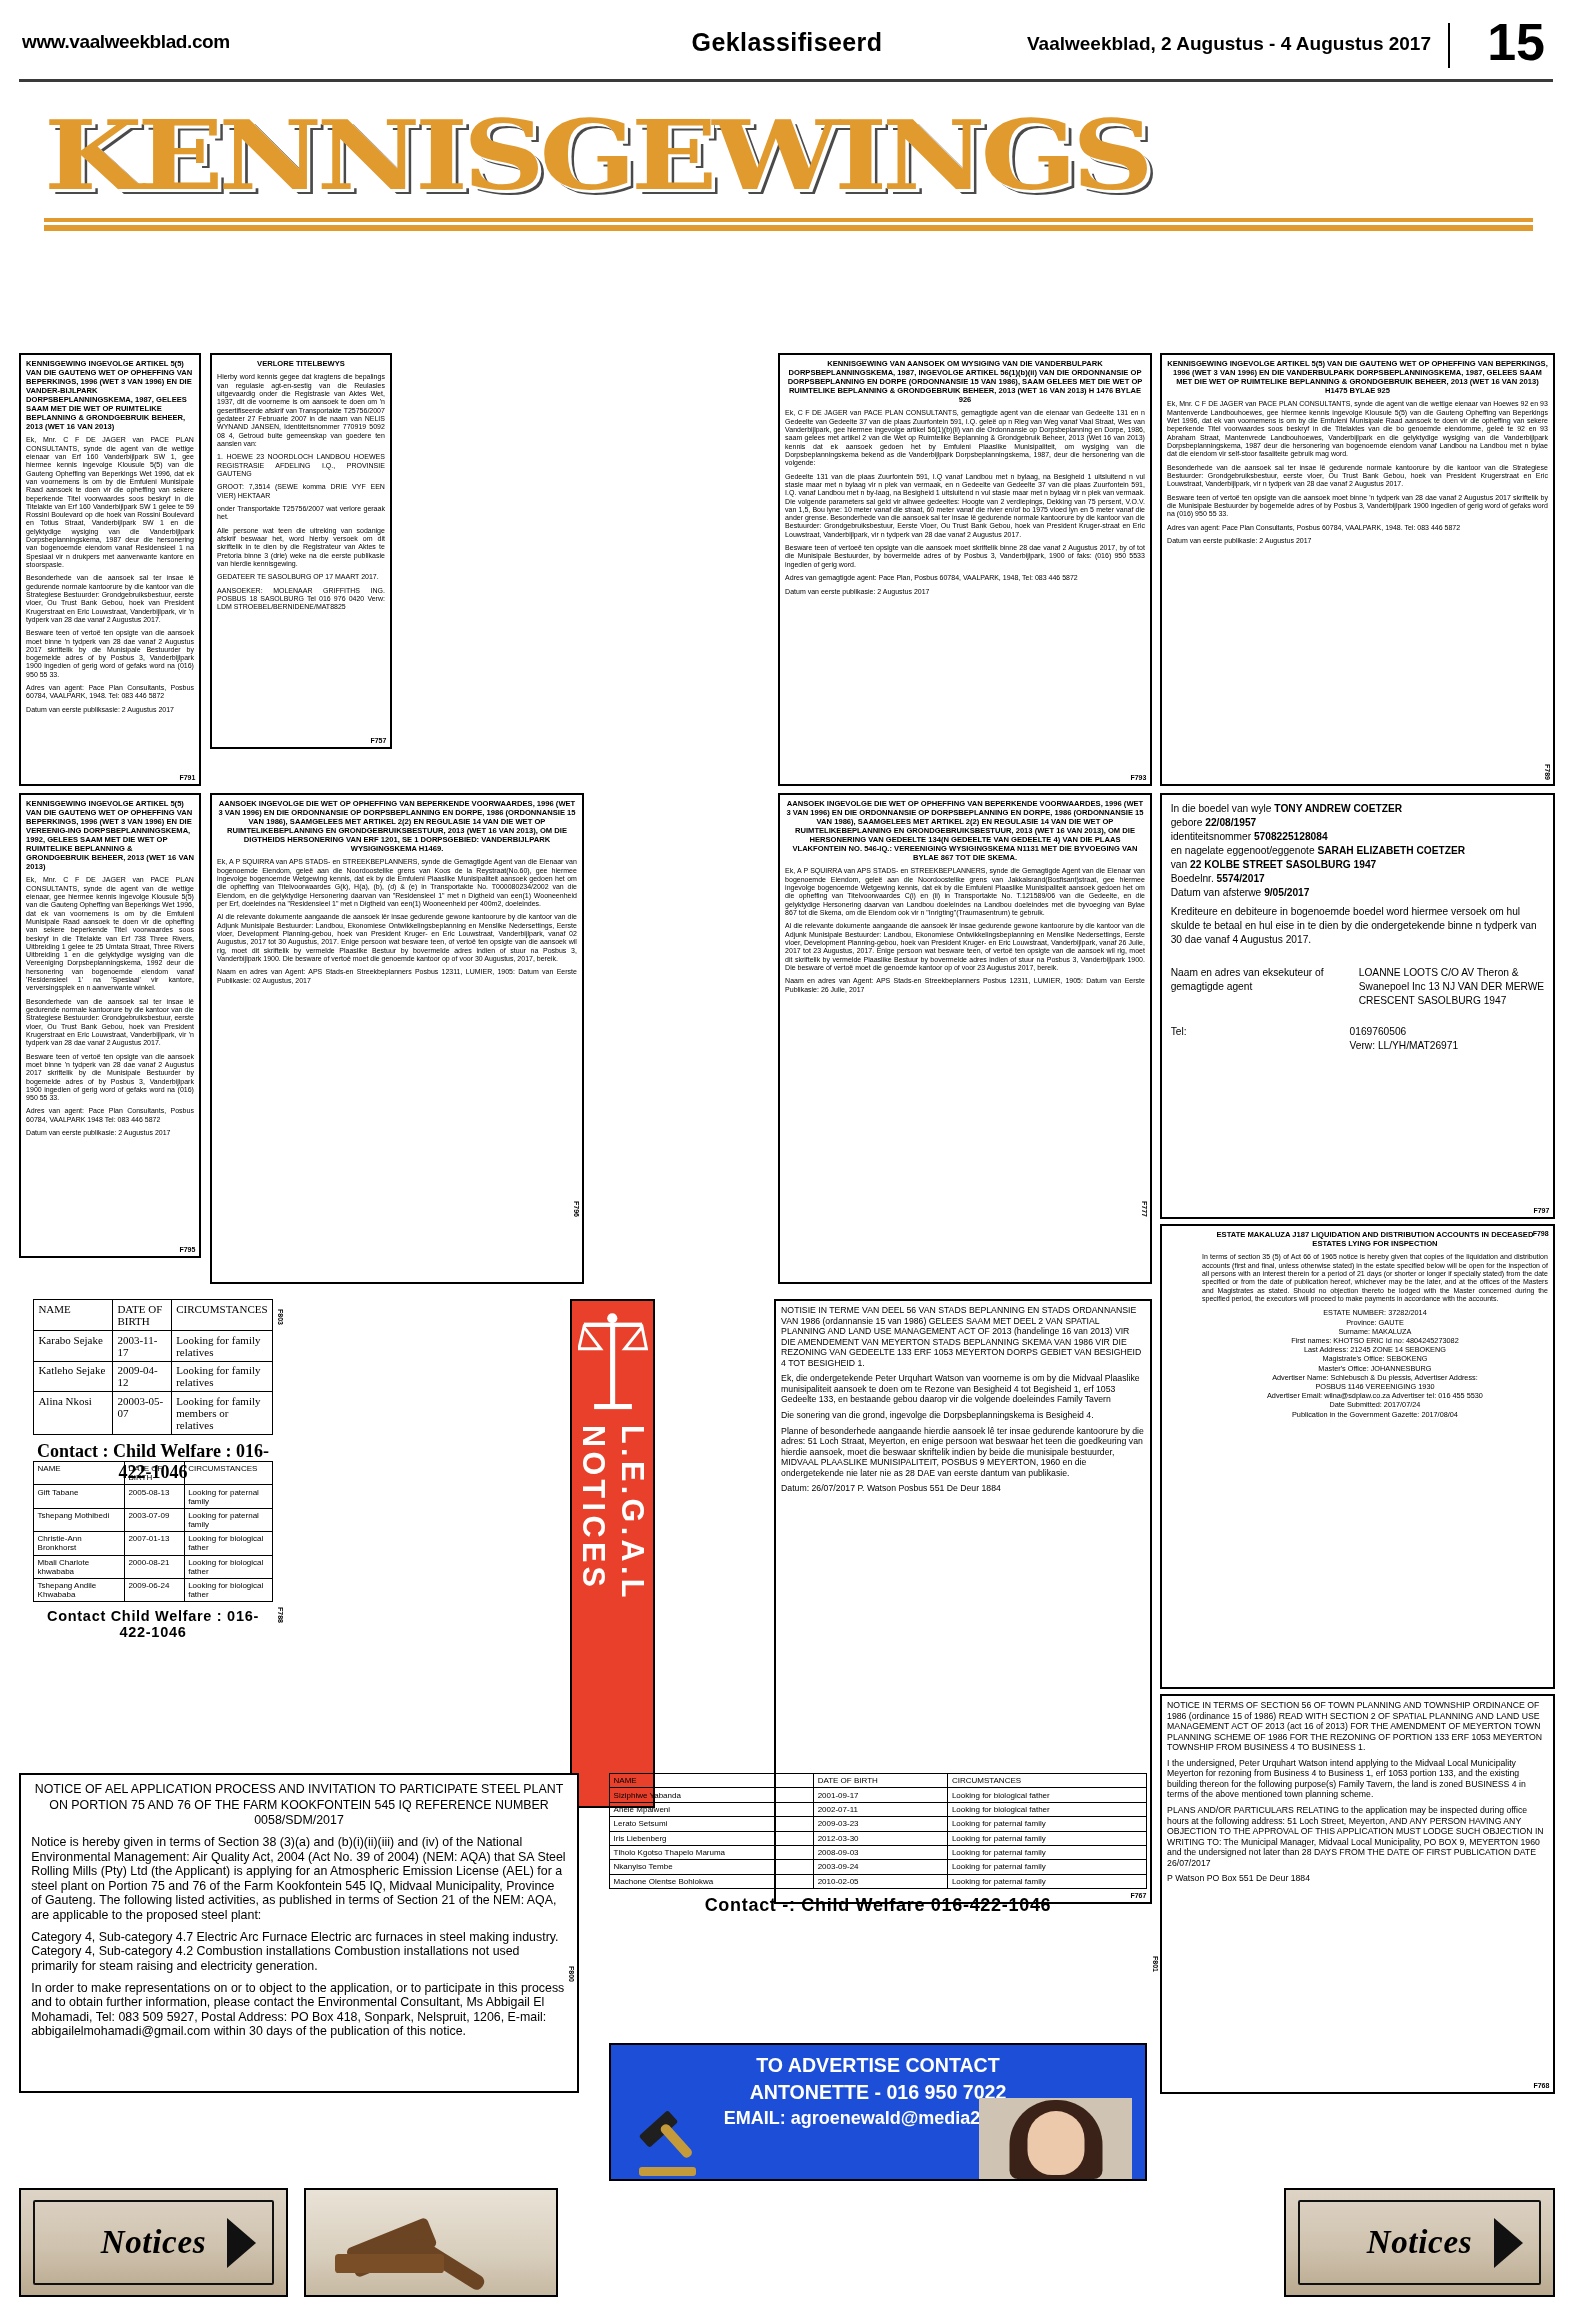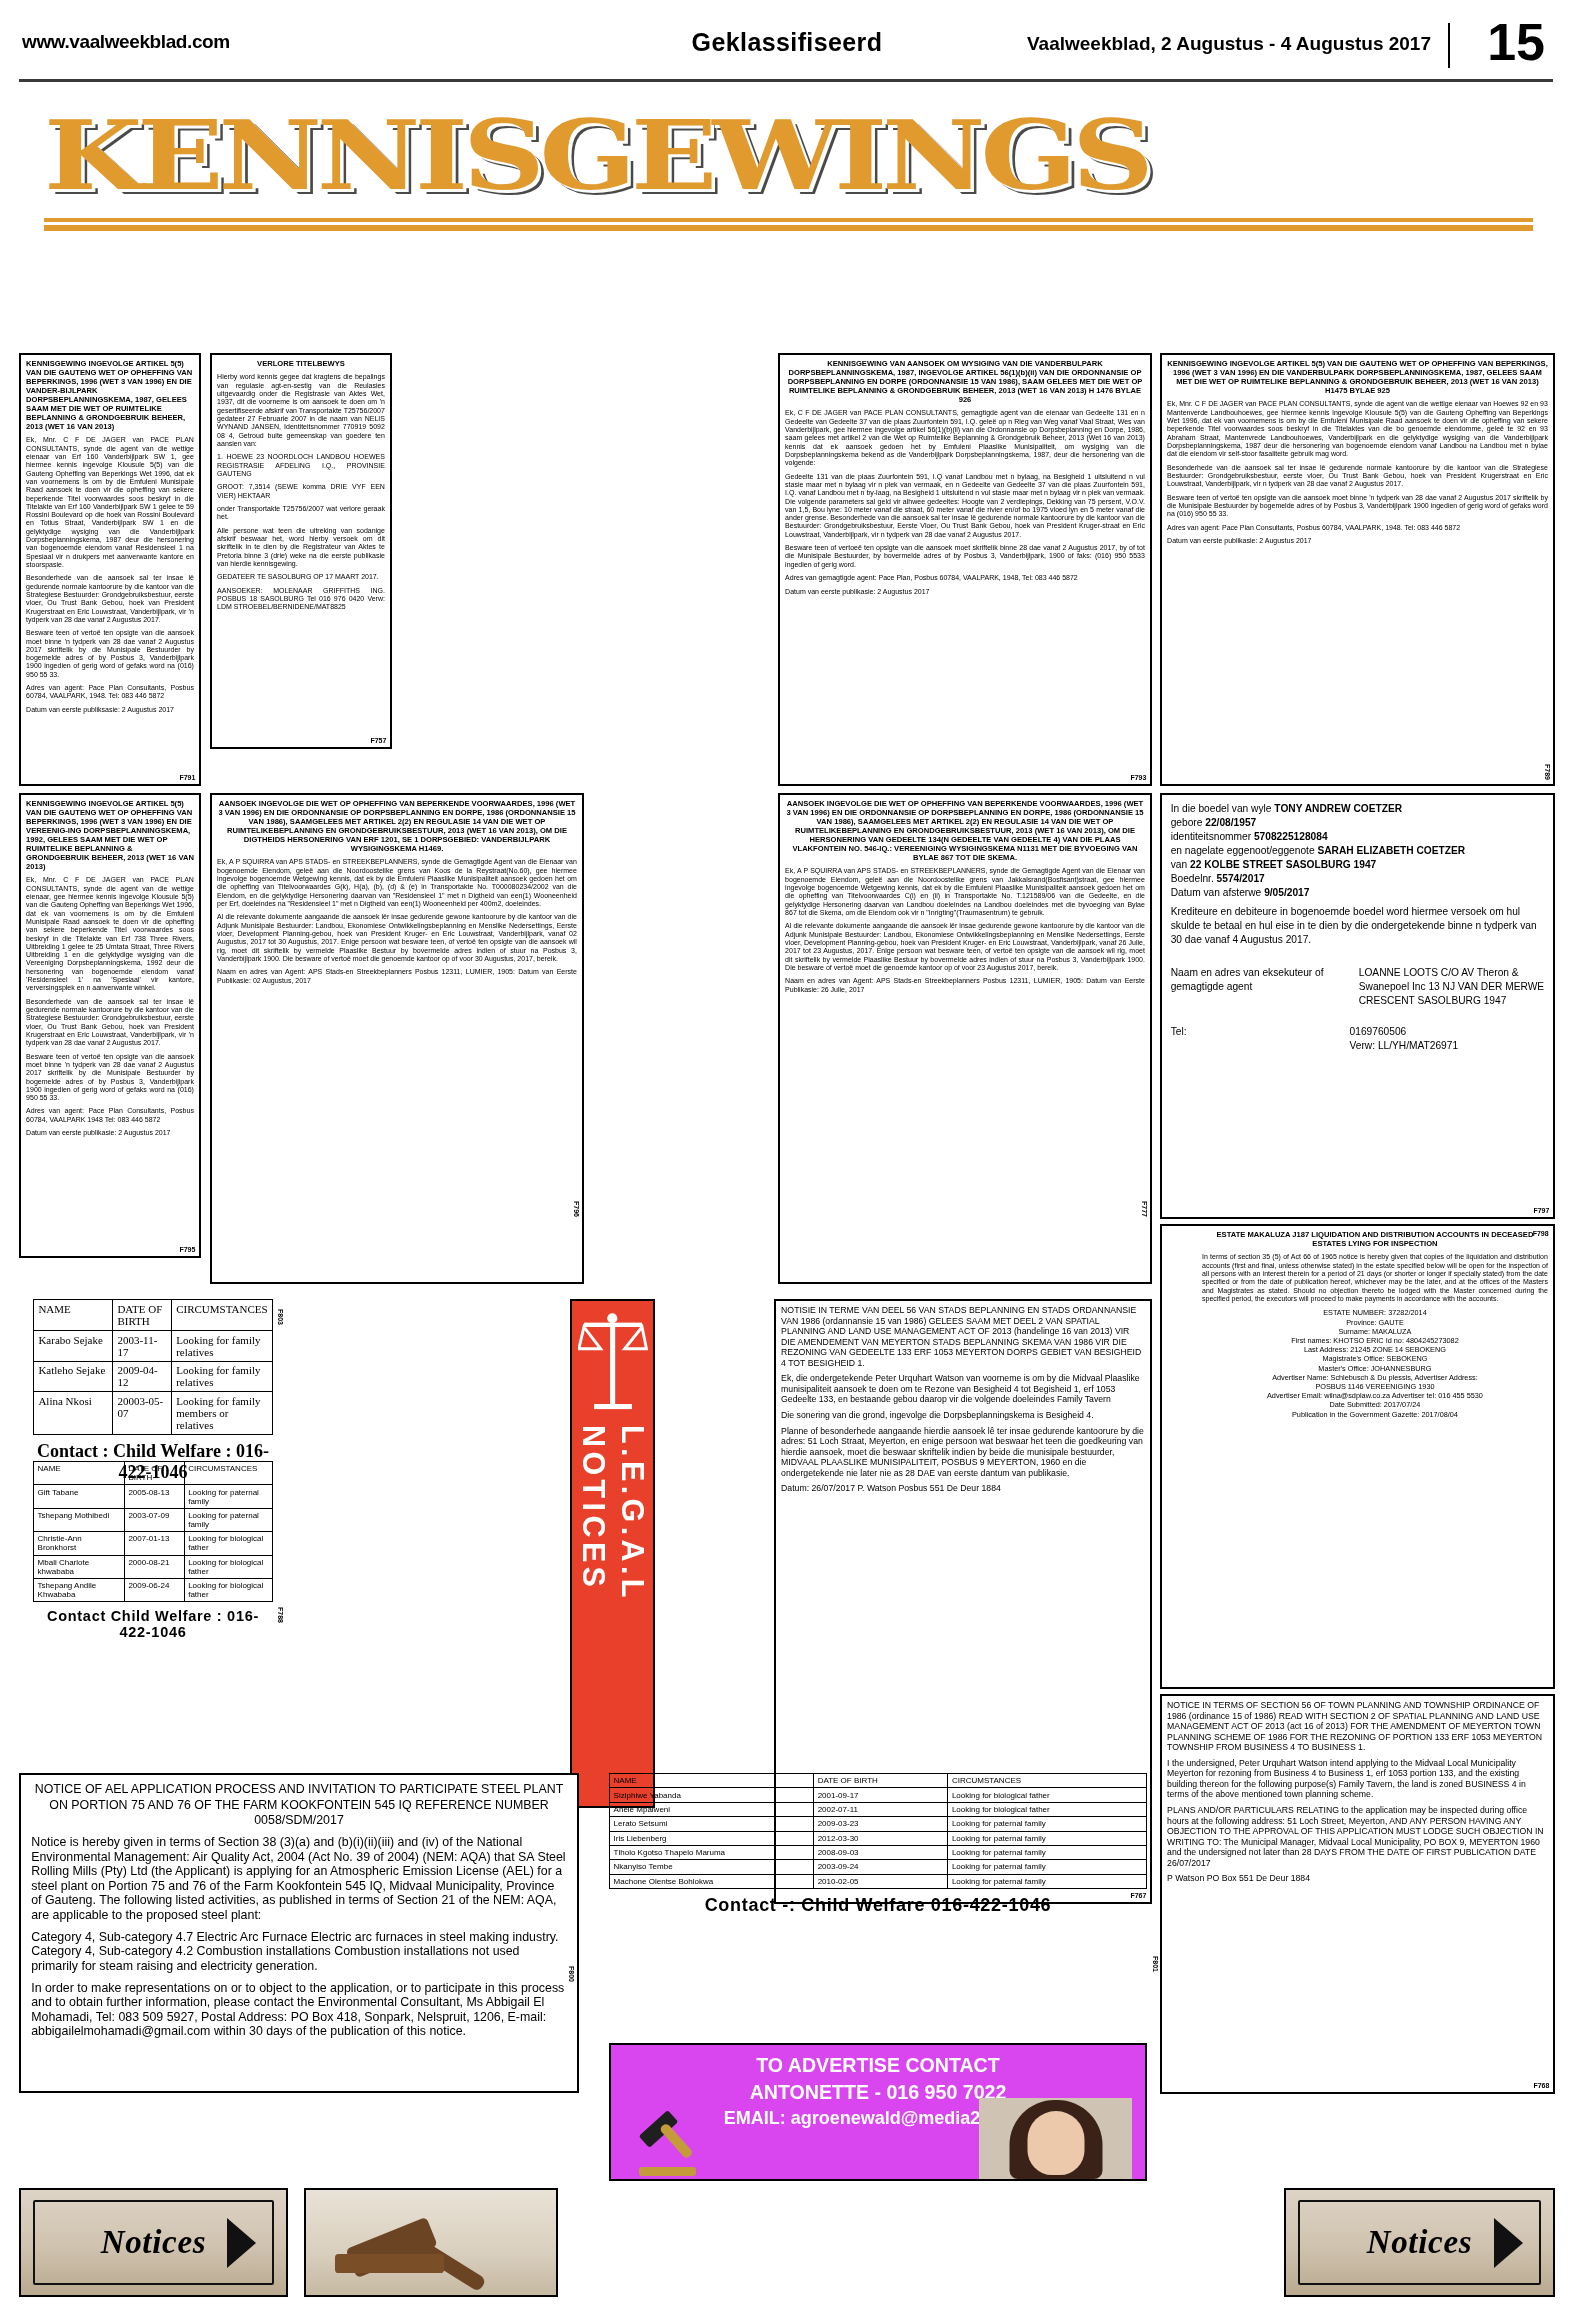--- a/index.html
+++ b/index.html
@@ -38,21 +38,21 @@
   table.cw td,table.cw th{border:1.5px solid #000;padding:2.2px 3.6px;font-size:8px;text-align:left;font-weight:normal;vertical-align:top;}
   table.cw.serif td,table.cw.serif th{font-family:"Liberation Serif",serif;font-size:11px;padding:2.9px 4.4px;}
   .cw-contact{font-family:"Liberation Serif",serif;font-weight:bold;font-size:18px;text-align:center;margin-top:5.8px;}
   .cw-contact.sans{font-family:"Liberation Sans",sans-serif;font-size:14.5px;letter-spacing:0.7px;}
 
   
   .legal-banner{position:absolute;background:#e8402a;border:2.2px solid #000;box-sizing:border-box;}
   .scales{position:absolute;left:50%;top:10.2px;transform:translateX(-50%);}
 
   
-  .adbox{position:absolute;background:#d946ef;border:2.2px solid #000;box-sizing:border-box;overflow:hidden;}
+  .adbox{position:absolute;background:#1d4ed8;border:2.2px solid #000;box-sizing:border-box;overflow:hidden;}
   .ad-l1{color:#fff;font-weight:bold;font-size:19.6px;text-align:center;margin-top:8.7px;}
   .ad-l2{color:#fff;font-weight:bold;font-size:19.6px;text-align:center;margin-top:4.4px;}
   .ad-l3{color:#fff;font-weight:bold;font-size:18px;text-align:center;margin-top:4.4px;}
   .ad-photo{position:absolute;right:13px;bottom:0;width:153px;height:81px;background:#cfc3b4;}
   .ad-hair{position:absolute;left:50%;transform:translateX(-50%);bottom:0;width:93px;height:79px;
       background:#3b2218;border-radius:45px 45px 8.7px 8.7px;}
   .ad-face2{position:absolute;left:50%;transform:translateX(-50%);bottom:4.4px;width:57px;height:64px;
       background:#ecc9ab;border-radius:29px 29px 25px 25px;}
 
   

